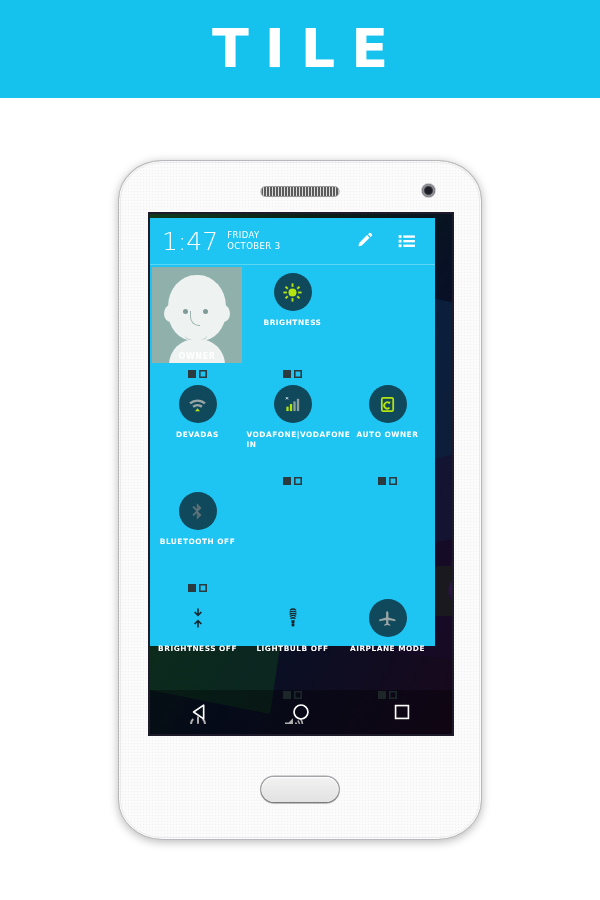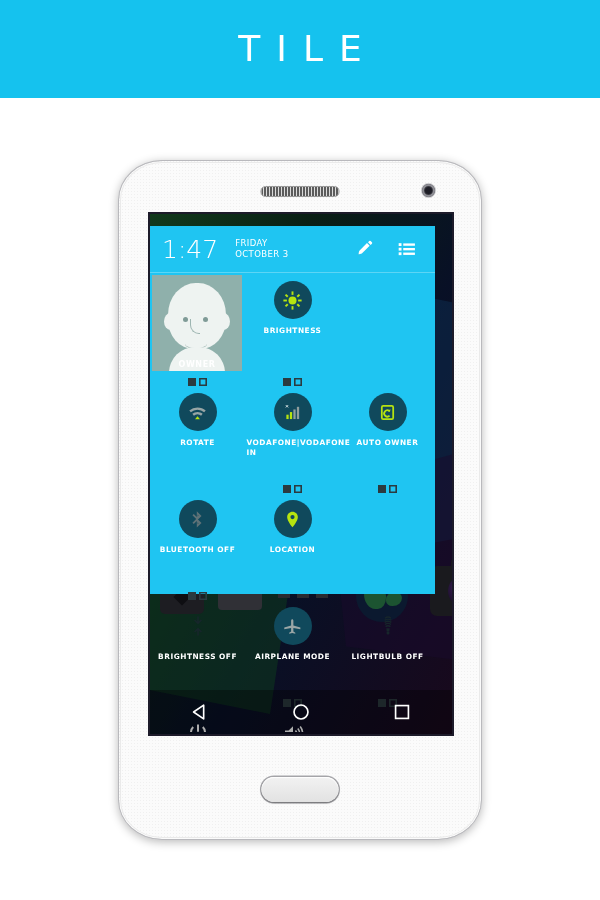--- a/index.html
+++ b/index.html
@@ -8,21 +8,21 @@
     font-family:"Liberation Sans", sans-serif;
     overflow:hidden;position:relative;
   }
 
   
   .banner{
     position:absolute;left:0;top:0;width:600px;height:98px;
     background:#15c2ee;display:flex;align-items:center;justify-content:center;
   }
   .banner-title{
-    color:#ffffff;font-size:36px;letter-spacing:16px;font-weight:400;
+    color:#ffffff;font-size:54px;letter-spacing:16px;font-weight:700;
     font-family:"DejaVu Sans", sans-serif;text-indent:16px;line-height:1;
   }
 
   
   .phone{
     position:absolute;left:118px;top:160px;width:364px;height:680px;
     background:#fbfbfb;border-radius:44px/40px;
     box-shadow:0 2px 10px rgba(0,0,0,0.28), inset 0 0 0 1px #d9d9d9;
     background-image:radial-gradient(#f0f0f0 0.5px, transparent 0.5px);
     background-size:3px 3px;
@@ -89,29 +89,29 @@
   .wp-dockicon{position:absolute;background:#1d1d22;border-radius:5px;}
   .d1{left:10px;top:366px;width:44px;height:34px;}
   .d1::after{content:"";position:absolute;left:50%;top:50%;transform:translate(-50%,-50%) rotate(45deg);
     width:12px;height:12px;background:#0e0e12;}
   .d2{left:68px;top:366px;width:44px;height:30px;border-radius:4px;background:#303036;}
   .wp-dots{position:absolute;left:128px;top:372px;display:flex;gap:7px;}
   .wp-dots i{display:block;width:12px;height:12px;background:#2a2a30;}
 
   
   .panel{
-    position:absolute;left:0;top:12px;width:285px;height:368px;background:#1fc5f2;
+    position:absolute;left:0;top:4px;width:285px;height:428px;background:#1fc5f2;
   }
   .panel-header{
     position:relative;height:46px;display:flex;align-items:center;padding:0 12px 0 12px;
     border-bottom:1px solid rgba(255,255,255,0.28);
   }
   .clock{color:#ffffff;font-size:25px;font-weight:300;line-height:1;
          font-family:"DejaVu Sans", sans-serif;letter-spacing:0px;}
-  .datebox{margin-left:17px;color:#ffffff;font-size:8.5px;line-height:11px;letter-spacing:.4px;
+  .datebox{margin-left:9px;color:#ffffff;font-size:8.5px;line-height:11px;letter-spacing:.4px;
            font-family:"DejaVu Sans", sans-serif;}
   .hdr-actions{margin-left:auto;display:flex;align-items:center;gap:22px;padding-right:6px;}
   .icon-btn{width:20px;height:20px;display:block;}
 
   .tiles{position:relative;padding-top:2px;}
   .row{display:flex;align-items:flex-start;}
   .tile{
     width:95px;box-sizing:border-box;display:flex;flex-direction:column;align-items:center;
     padding-top:6px;min-height:95px;
   }
@@ -291,21 +291,21 @@
 
         <div class="row">
           <div class="tile">
             <div class="circle">
               <svg viewBox="0 0 24 24" width="21" height="21">
                 <path d="M12 6.2c3.6 0 6.9 1.3 9.4 3.5l-1.8 2.1A11.6 11.6 0 0 0 12 8.9a11.6 11.6 0 0 0-7.6 2.9L2.6 9.7A14.2 14.2 0 0 1 12 6.2z" fill="#97a5a5"></path>
                 <path d="M12 11.3c2.2 0 4.3.8 5.9 2.2l-1.8 2.1A6.9 6.9 0 0 0 12 14a6.9 6.9 0 0 0-4.1 1.6l-1.8-2.1A9 9 0 0 1 12 11.3z" fill="#97a5a5"></path>
                 <path d="M12 16.3l2.8 3.3h-5.6L12 16.3z" fill="#b6e410"></path>
               </svg>
             </div>
-            <div class="lbl">ROTATE</div>
+            <div class="lbl">DEVADAS</div>
           </div>
 
           <div class="tile">
             <div class="circle">
               <svg viewBox="0 0 24 24" width="21" height="21">
                 <rect x="5" y="14.5" width="2.6" height="5" fill="#b6e410"></rect>
                 <rect x="9" y="11.5" width="2.6" height="8" fill="#b6e410"></rect>
                 <rect x="13" y="8.5" width="2.6" height="11" fill="#8f9d9d"></rect>
                 <rect x="17" y="5.5" width="2.6" height="14" fill="#8f9d9d"></rect>
                 <path d="M4.4 3.6l2.6 2.6M7 3.6L4.4 6.2" stroke="#dfeaea" stroke-width="1.1"></path>
@@ -346,29 +346,20 @@
 
           <div class="tile">
             <div class="circle">
               <svg viewBox="0 0 24 24" width="21" height="21">
                 <path d="M11.2 2.6l5.4 5.3-4.1 4 4.1 4-5.4 5.3V13.7l-3.5 3.4-1.5-1.5 4.3-4.2L6.2 7.2l1.5-1.5 3.5 3.4V2.6zm1.9 4.6l-.9-.9v2.6l.9-1.7zm-.9 7.6v2.6l.9-.9-.9-1.7z" fill="#5f7277"></path>
               </svg>
             </div>
             <div class="lbl">BLUETOOTH OFF</div>
           </div>
 
-          <div class="tile">
-            <div class="circle">
-              <svg viewBox="0 0 24 24" width="21" height="21">
-                <path d="M12 3.2c3.4 0 6.1 2.7 6.1 6.1 0 4.4-6.1 11.5-6.1 11.5S5.9 13.7 5.9 9.3c0-3.4 2.7-6.1 6.1-6.1z" fill="#b6e410"></path>
-                <circle cx="12" cy="9.2" r="2.4" fill="#10495c"></circle>
-              </svg>
-            </div>
-            <div class="lbl">LOCATION</div>
-          </div>
         </div>
 
         <div class="pagerrow">
           <div class="pagercell">
               <div class="pager">
                 <i></i>
                 <i class="hollow"></i>
               </div>
             </div>
           <div class="pagercell"></div>
@@ -377,46 +368,46 @@
 
         <div class="row">
           <div class="tile">
             <div class="nocircle">
               <svg viewBox="0 0 24 24" width="24" height="24">
                 <path d="M12 2.5v6.6M8.6 6l3.4 3.4L15.4 6" fill="none" stroke="#17262b" stroke-width="1.6"></path>
                 <path d="M12 21.5v-6.6M8.6 18l3.4-3.4 3.4 3.4" fill="none" stroke="#17262b" stroke-width="1.6"></path>
               </svg>
             </div>
             <div class="lbl">BRIGHTNESS OFF</div>
-          </div>
-
-          <div class="tile">
-            <div class="circle">
-              <svg viewBox="0 0 24 24" width="21" height="21">
-                <path d="M21 13.2l-8-2.3V5.3c0-.9-.6-1.7-1.3-1.7s-1.3.8-1.3 1.7v5.6L2.6 13.2v1.8l7.8-1.4v4.1l-2.2 1.5v1.2l3.5-.9 3.5.9v-1.2l-2.2-1.5v-4.1l8 1.4z" fill="#9aa6a6"></path>
-              </svg>
-            </div>
-            <div class="lbl">AIRPLANE MODE</div>
           </div>
 
           <div class="tile">
             <div class="nocircle">
               <svg viewBox="0 0 24 24" width="24" height="24">
                 <g fill="none" stroke="#17262b" stroke-width="1.4">
                   <path d="M9 4.2c1.6-1.2 4.4-1.2 6 0"></path>
                   <path d="M8.6 6.3c1.8-1.3 5-1.3 6.8 0"></path>
                   <path d="M8.6 8.4c1.8-1.3 5-1.3 6.8 0"></path>
                   <path d="M9 10.5c1.6-1.2 4.4-1.2 6 0"></path>
                   <path d="M9.6 12.6c1.3-1 3.5-1 4.8 0"></path>
                 </g>
                 <path d="M10.3 14.2h3.4l-.4 3.2h-2.6z" fill="#17262b"></path>
                 <rect x="10.6" y="17.4" width="2.8" height="3.2" rx="1" fill="#17262b"></rect>
               </svg>
             </div>
             <div class="lbl">LIGHTBULB OFF</div>
+          </div>
+
+          <div class="tile">
+            <div class="circle">
+              <svg viewBox="0 0 24 24" width="21" height="21">
+                <path d="M21 13.2l-8-2.3V5.3c0-.9-.6-1.7-1.3-1.7s-1.3.8-1.3 1.7v5.6L2.6 13.2v1.8l7.8-1.4v4.1l-2.2 1.5v1.2l3.5-.9 3.5.9v-1.2l-2.2-1.5v-4.1l8 1.4z" fill="#9aa6a6"></path>
+              </svg>
+            </div>
+            <div class="lbl">AIRPLANE MODE</div>
           </div>
         </div>
 
         <div class="pagerrow">
           <div class="pagercell"></div>
           <div class="pagercell">
               <div class="pager">
                 <i></i>
                 <i class="hollow"></i>
               </div>

